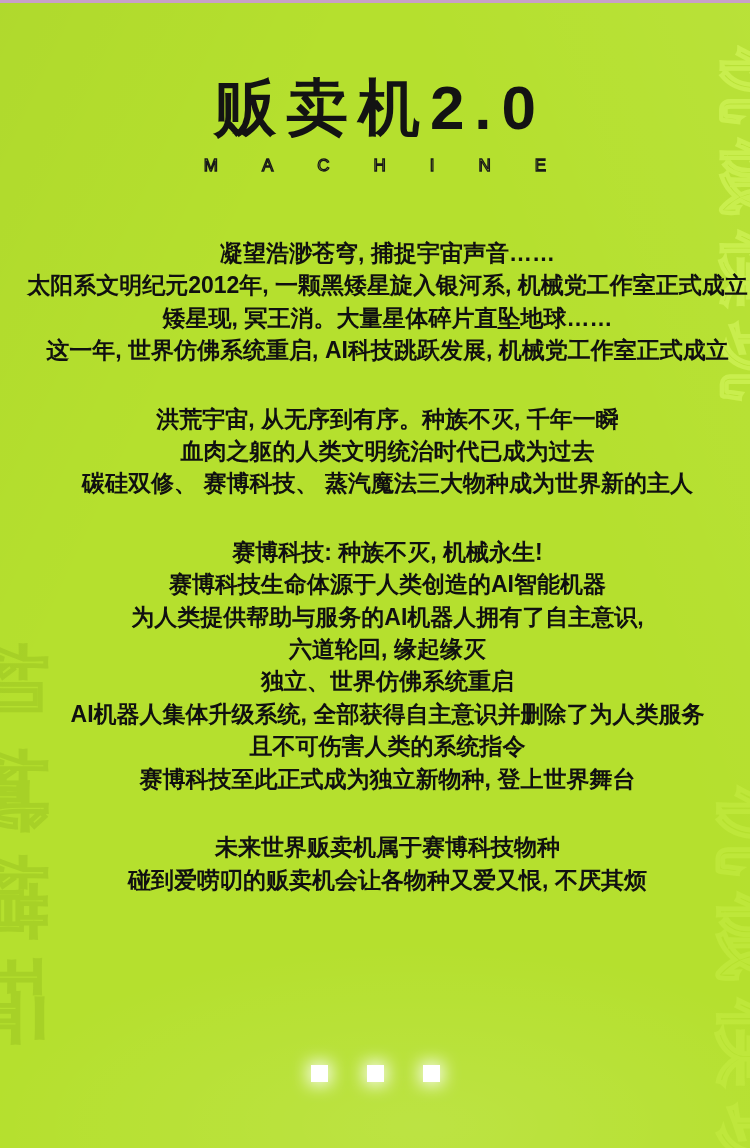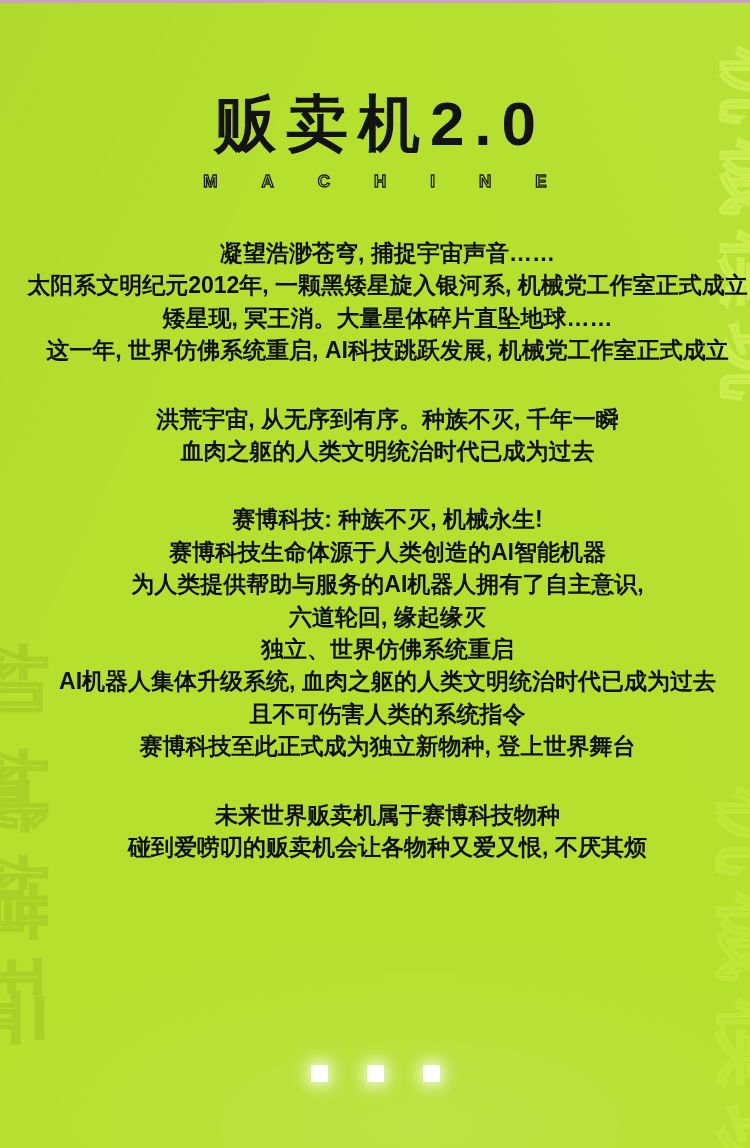--- a/index.html
+++ b/index.html
@@ -15,36 +15,36 @@
       linear-gradient(250deg, rgba(255,255,255,0.05) 0%, rgba(255,255,255,0) 30%),
       #b5e02e;
   }
   .topbar {
     position: absolute; top: 0; left: 0; right: 0;
     height: 3px;
     background: #c8a0c8;
   }
   
   .hero {
-    position: absolute; top: 92px; left: 0; width: 100%;
+    position: absolute; top: 76px; left: 0; width: 100%;
     text-align: center;
   }
   .title {
     margin: 0;
     font-size: 62px;
     line-height: 64px;
     font-weight: 900;
     color: #131313;
     letter-spacing: 10px;
     text-indent: 10px;
   }
   .subtitle {
     margin-top: 16px;
     font-size: 17px;
-    font-weight: bold;
+    font-weight: normal;
     color: transparent;
     -webkit-text-stroke: 1.3px #181818;
     letter-spacing: 44px;
     text-indent: 44px; 
   }
   
   .story {
     position: absolute; top: 237px; left: 0; width: 100%;
     text-align: center;
     font-size: 23px;
@@ -113,28 +113,29 @@
   <main class="story">
     <p class="para">
       <span class="line">凝望浩渺苍穹, 捕捉宇宙声音……</span>
       <span class="line">太阳系文明纪元2012年, 一颗黑矮星旋入银河系, 机械党工作室正式成立</span>
       <span class="line">矮星现, 冥王消。大量星体碎片直坠地球……</span>
       <span class="line">这一年, 世界仿佛系统重启, AI科技跳跃发展, 机械党工作室正式成立</span>
     </p>
     <p class="para">
       <span class="line">洪荒宇宙, 从无序到有序。种族不灭, 千年一瞬</span>
       <span class="line">血肉之躯的人类文明统治时代已成为过去</span>
+      <span class="line">碳硅双修、 赛博科技、 蒸汽魔法三大物种成为世界新的主人</span>
     </p>
     <p class="para">
       <span class="line">赛博科技: 种族不灭, 机械永生!</span>
       <span class="line">赛博科技生命体源于人类创造的AI智能机器</span>
       <span class="line">为人类提供帮助与服务的AI机器人拥有了自主意识,</span>
       <span class="line">六道轮回, 缘起缘灭</span>
       <span class="line">独立、世界仿佛系统重启</span>
-      <span class="line">AI机器人集体升级系统, 血肉之躯的人类文明统治时代已成为过去</span>
+      <span class="line">AI机器人集体升级系统, 全部获得自主意识并删除了为人类服务</span>
       <span class="line">且不可伤害人类的系统指令</span>
       <span class="line">赛博科技至此正式成为独立新物种, 登上世界舞台</span>
     </p>
     <p class="para">
       <span class="line">未来世界贩卖机属于赛博科技物种</span>
       <span class="line">碰到爱唠叨的贩卖机会让各物种又爱又恨, 不厌其烦</span>
     </p>
   </main>
 
   <div class="dots">

